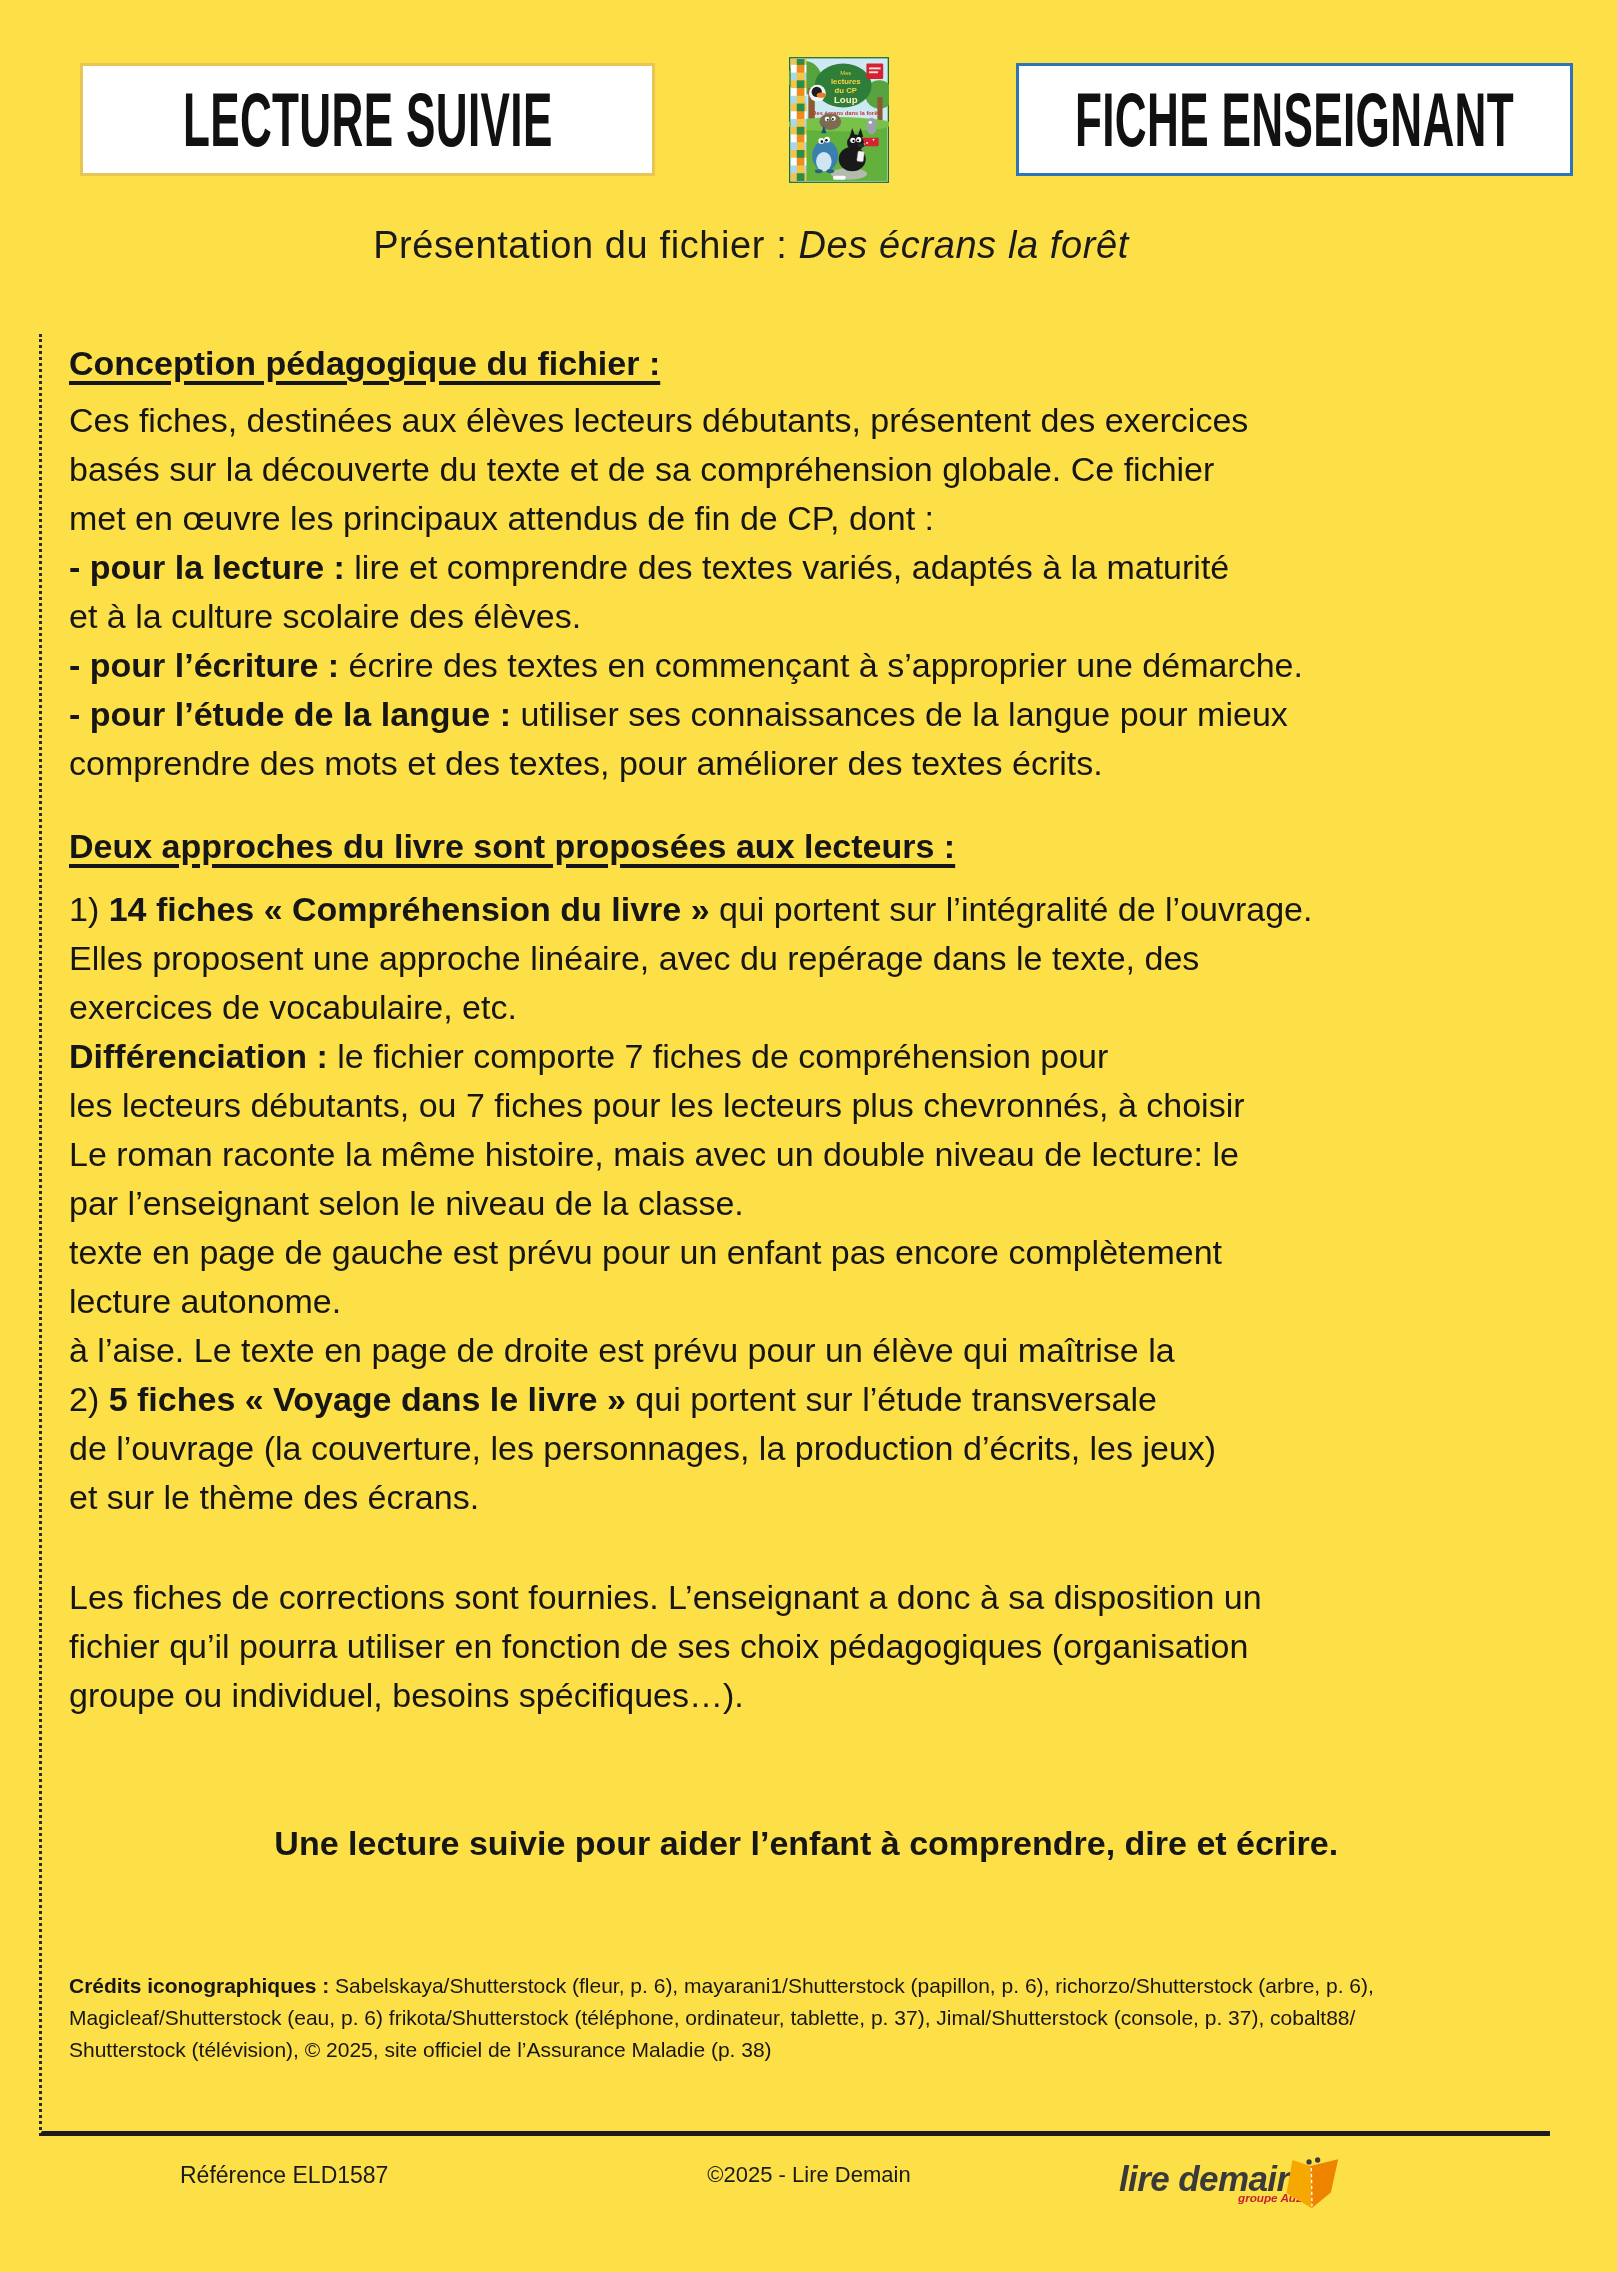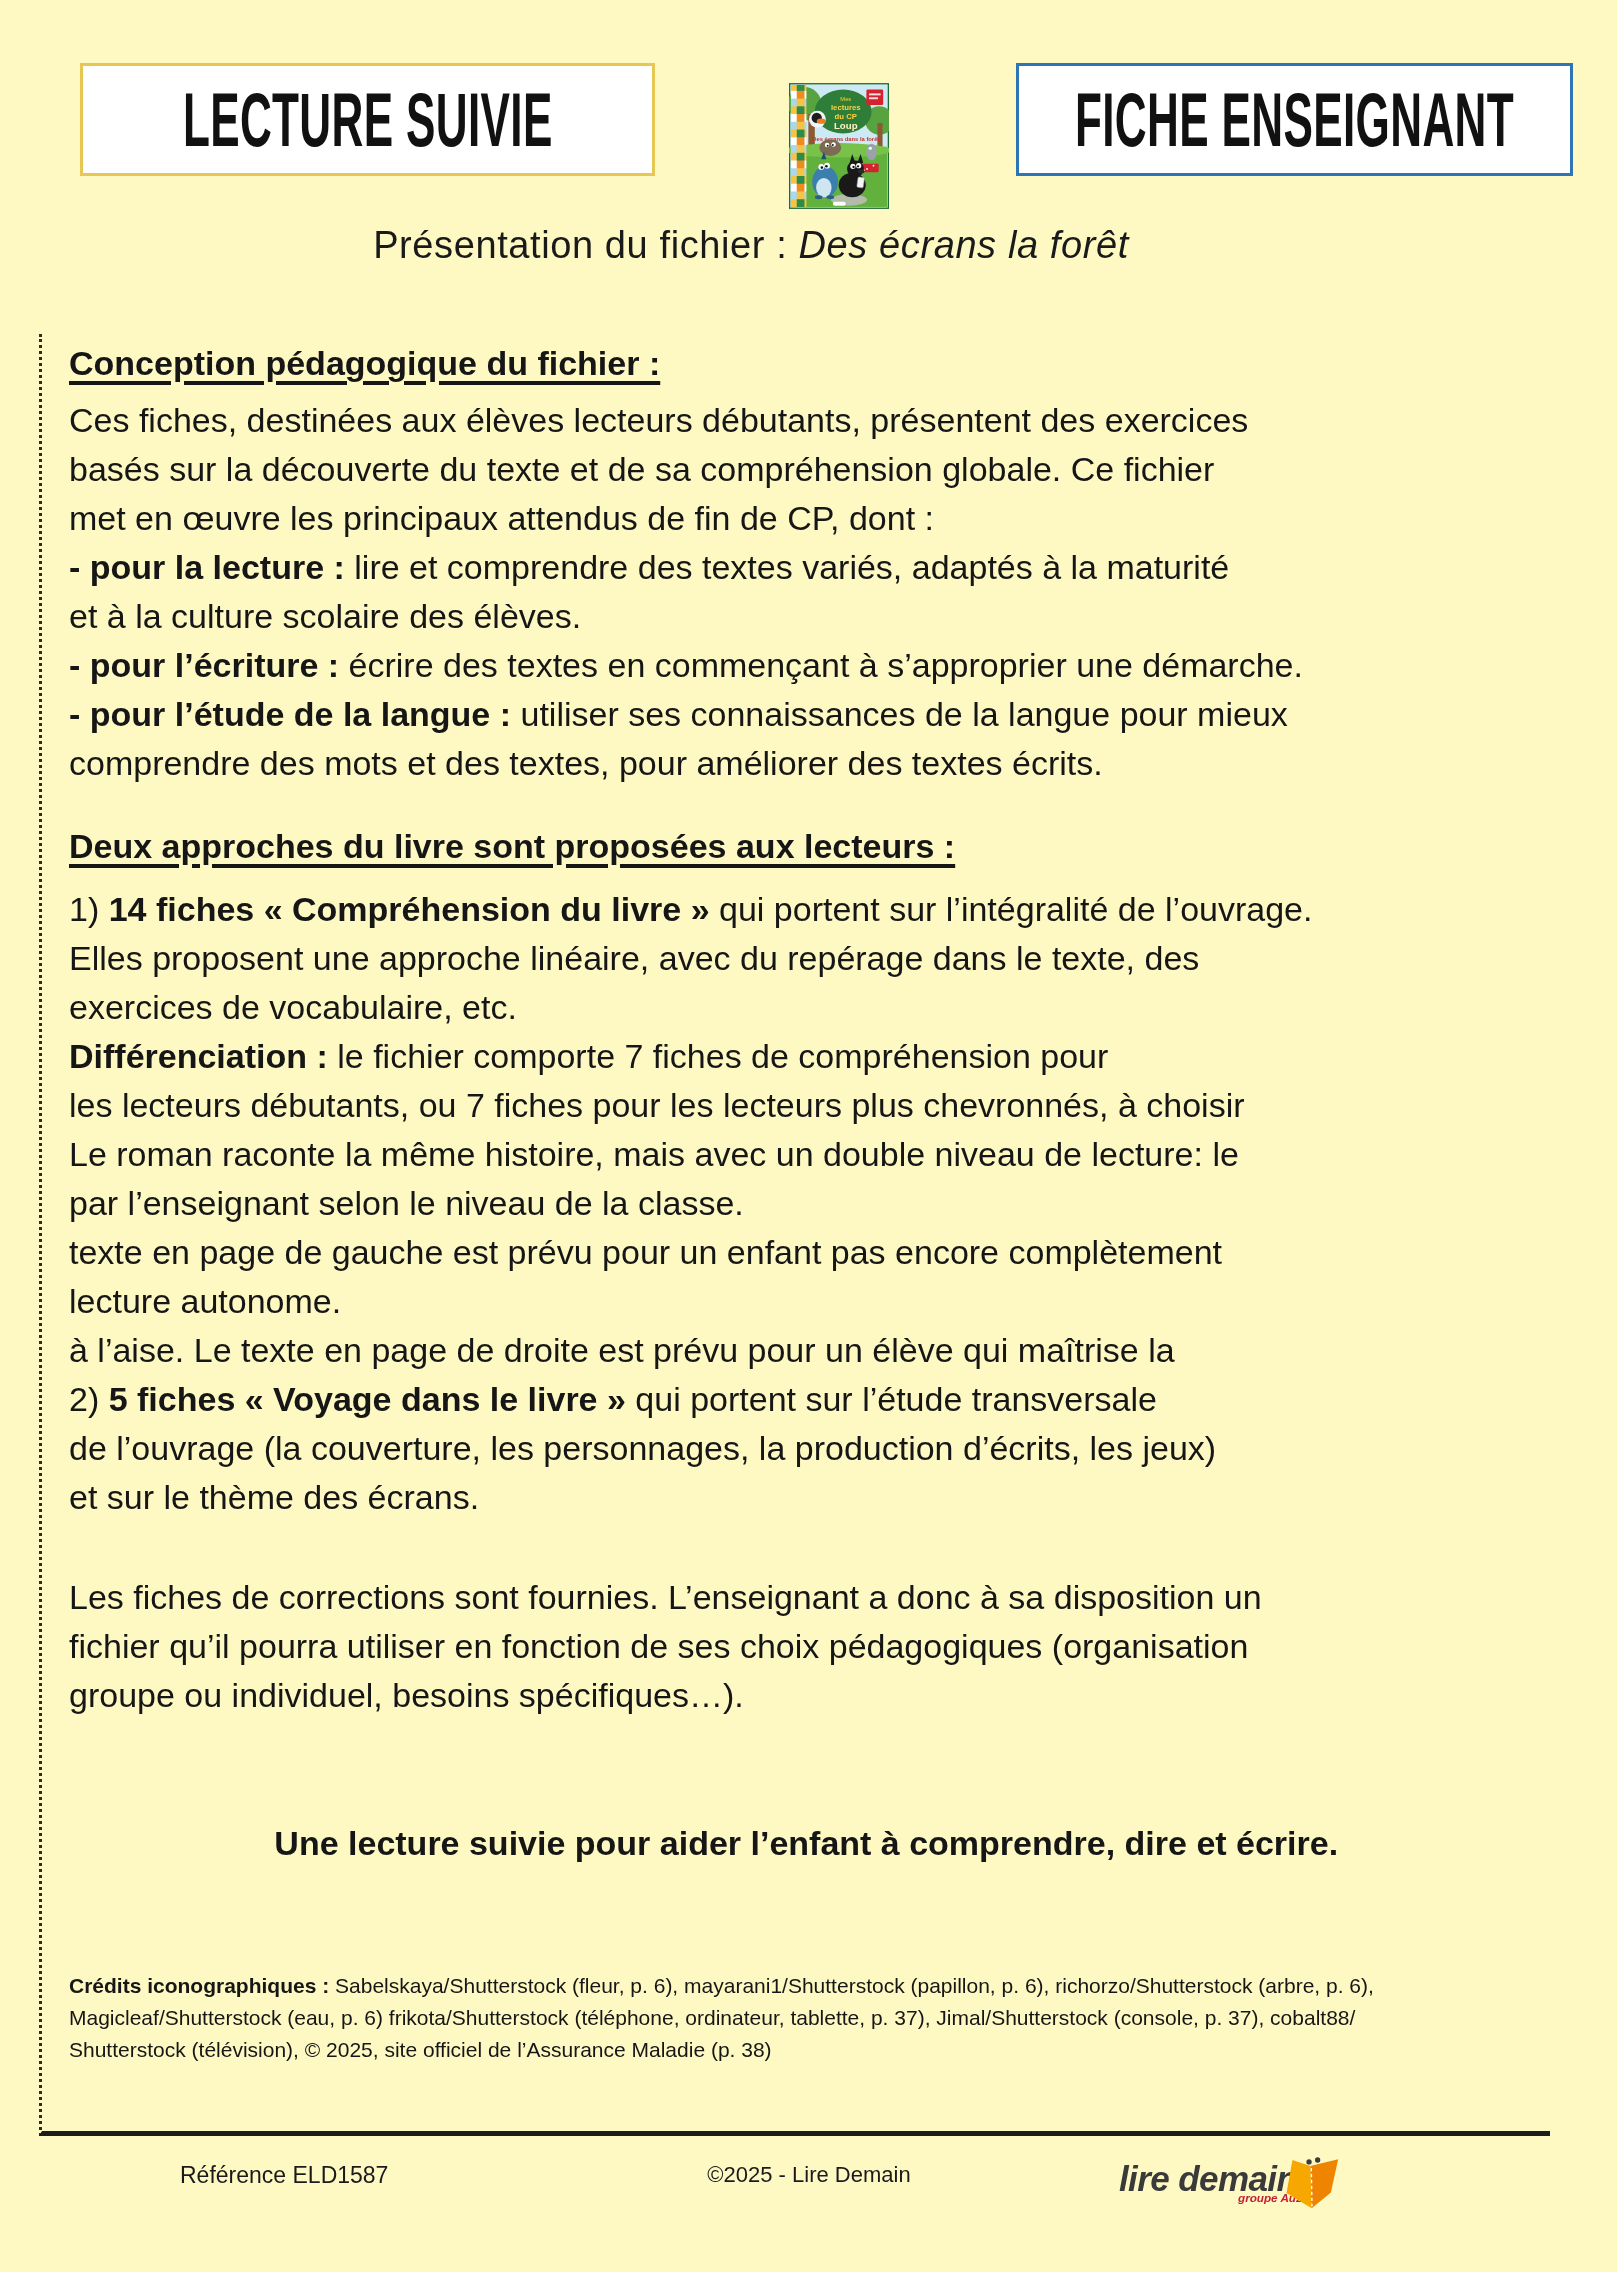--- a/index.html
+++ b/index.html
@@ -1,30 +1,30 @@
 <!DOCTYPE html>
 <html lang="fr" style="font-size:10.4px"><head>
 <meta charset="utf-8">
 <style>
   * { box-sizing: border-box; }
   html,body { margin:0; padding:0; background:#888; }
   .page {
-    position:relative; width:1618px; height:2273px; background:#fef9c3;
+    position:relative; width:1618px; height:2273px; background:#fde047;
     font-family:"Liberation Sans", sans-serif; color:#161616; overflow:hidden;
   }
 
   
   .hbox { position:absolute; top:63px; height:113px; background:#fff;
           display:flex; align-items:center; justify-content:center; }
   .hbox-yellow { left:80px; width:575px; border:3.2px solid #e7c654; }
   .hbox-blue   { left:1016px; width:557px; border:3.9px solid #2e75b6; }
   .hbox-label { font-size:76px; font-weight:bold; color:#111; white-space:nowrap;
                 display:inline-block; transform:scaleX(0.58); transform-origin:center; letter-spacing:0.6px; }
 
-  .cover { position:absolute; left:789px; top:57px; width:100px; height:126px;margin-top:26px; }
+  .cover { position:absolute; left:789px; top:57px; width:100px; height:126px; }
   .cover svg { display:block; width:100%; height:100%; }
 
   
   .doc-title { position:absolute; left:0; top:219px; width:1502px; text-align:center;
                font-size:38px; line-height:52px; color:#1a1a1a; letter-spacing:0.6px; }
   .doc-title .it { font-style:italic; }
 
   
   .content {
     position:absolute; left:39px; top:334px; width:1511px; height:1802px;

